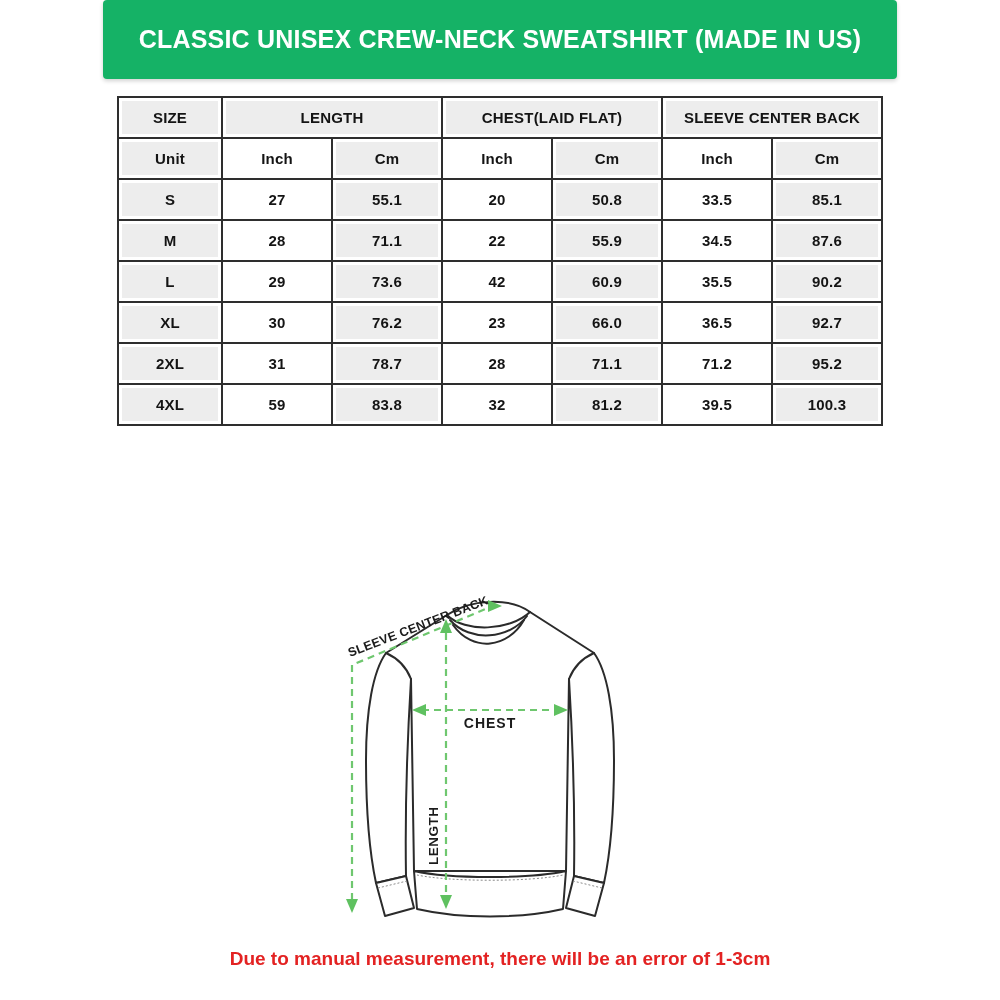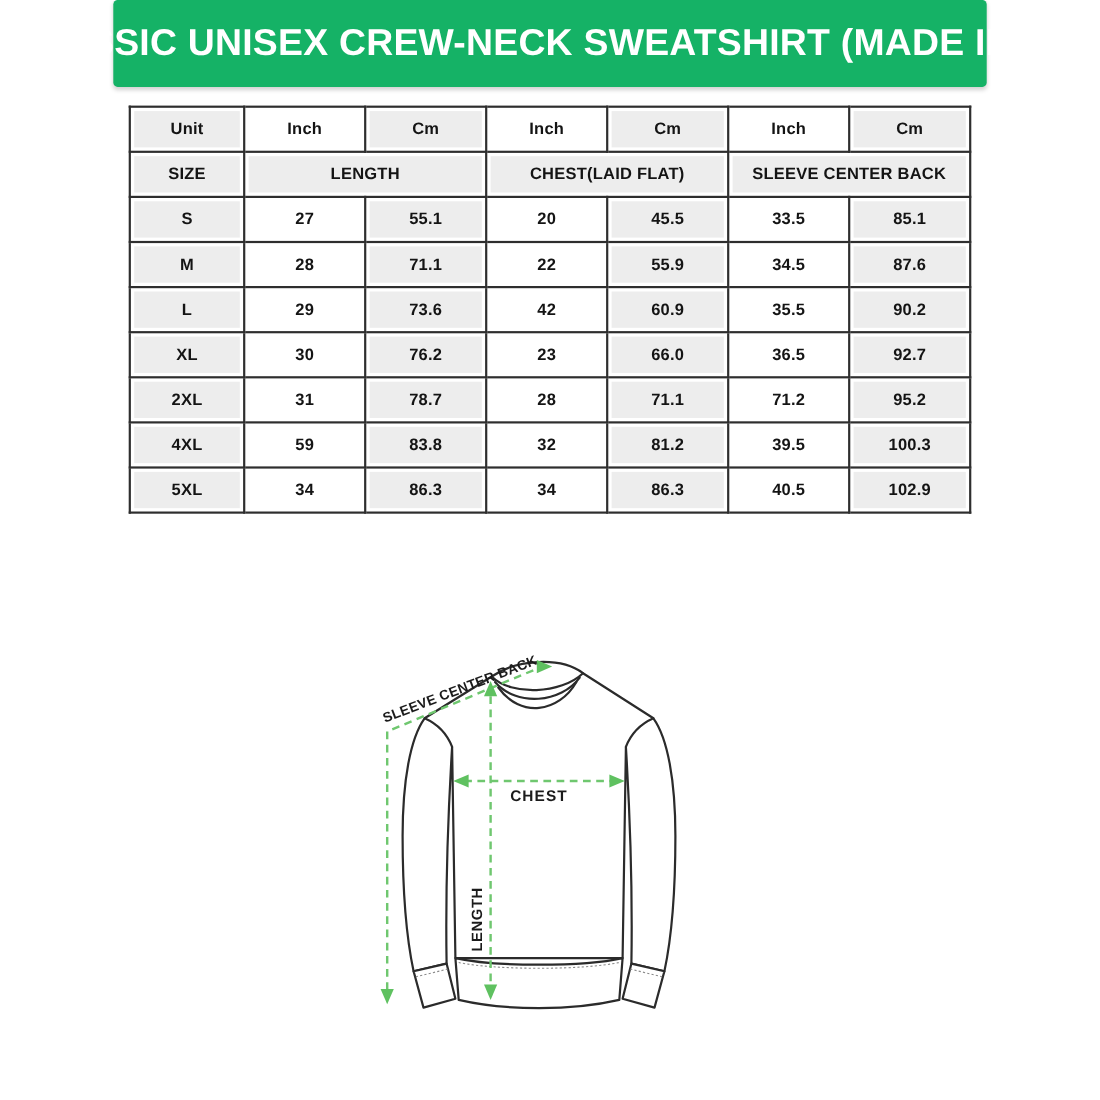--- a/index.html
+++ b/index.html
@@ -3,21 +3,21 @@
 <meta charset="utf-8">
 <style>
   html,body{margin:0;padding:0;background:#ffffff;}
   #page{position:relative;width:1000px;height:1000px;background:#ffffff;overflow:hidden;
         font-family:"Liberation Sans","DejaVu Sans",sans-serif;color:#151515;}
 
   
   .banner{position:absolute;left:103px;top:0;width:794px;height:79px;
           border-radius:4px;display:flex;align-items:center;justify-content:center;
           box-shadow:0 2px 4px rgba(0,0,0,.18);}
-  .banner-title{color:#ffffff;font-size:34px;font-weight:bold;letter-spacing:.2px;white-space:nowrap;}
+  .banner-title{color:#ffffff;font-size:25px;font-weight:bold;letter-spacing:.2px;white-space:nowrap;}
 
   
   .size-table{position:absolute;left:117px;top:96px;width:766px;
               border-collapse:collapse;table-layout:fixed;}
   .size-table td,.size-table th{border:2px solid #2e2e2e;padding:0;}
   .fill{margin:3px;height:33px;display:flex;align-items:center;justify-content:center;
         font-size:15px;font-weight:bold;color:#141414;letter-spacing:.2px;}
   .g{background:#ededed;}
   .w{background:#ffffff;}
 
@@ -47,71 +47,71 @@
       <col style="width:104px">
         <col>
         <col>
         <col>
         <col>
         <col>
         <col>
     </colgroup>
     <tbody>
         <tr>
-      <td>
-            <div class="fill g">Unit</div>
-          </td>
-      <td>
-            <div class="fill w">Inch</div>
-          </td>
-      <td>
-            <div class="fill g">Cm</div>
-          </td>
-      <td>
-            <div class="fill w">Inch</div>
-          </td>
-      <td>
-            <div class="fill g">Cm</div>
-          </td>
-      <td>
-            <div class="fill w">Inch</div>
-          </td>
-      <td>
-            <div class="fill g">Cm</div>
-          </td>
-    </tr>
-    <tr>
       <th>
             <div class="fill g">SIZE</div>
           </th>
       <th colspan="2">
             <div class="fill g">LENGTH</div>
           </th>
       <th colspan="2">
             <div class="fill g">CHEST(LAID FLAT)</div>
           </th>
       <th colspan="2">
             <div class="fill g">SLEEVE CENTER BACK</div>
           </th>
     </tr>
     <tr>
       <td>
+            <div class="fill g">Unit</div>
+          </td>
+      <td>
+            <div class="fill w">Inch</div>
+          </td>
+      <td>
+            <div class="fill g">Cm</div>
+          </td>
+      <td>
+            <div class="fill w">Inch</div>
+          </td>
+      <td>
+            <div class="fill g">Cm</div>
+          </td>
+      <td>
+            <div class="fill w">Inch</div>
+          </td>
+      <td>
+            <div class="fill g">Cm</div>
+          </td>
+    </tr>
+    <tr>
+      <td>
             <div class="fill g">S</div>
           </td>
       <td>
             <div class="fill w">27</div>
           </td>
       <td>
             <div class="fill g">55.1</div>
           </td>
       <td>
             <div class="fill w">20</div>
           </td>
       <td>
-            <div class="fill g">45.5</div>
+            <div class="fill g">50.8</div>
           </td>
       <td>
             <div class="fill w">33.5</div>
           </td>
       <td>
             <div class="fill g">85.1</div>
           </td>
     </tr>
     <tr>
       <td>
@@ -219,43 +219,20 @@
             <div class="fill w">32</div>
           </td>
       <td>
             <div class="fill g">81.2</div>
           </td>
       <td>
             <div class="fill w">39.5</div>
           </td>
       <td>
             <div class="fill g">100.3</div>
-          </td>
-    </tr>
-    <tr>
-      <td>
-            <div class="fill g">5XL</div>
-          </td>
-      <td>
-            <div class="fill w">34</div>
-          </td>
-      <td>
-            <div class="fill g">86.3</div>
-          </td>
-      <td>
-            <div class="fill w">34</div>
-          </td>
-      <td>
-            <div class="fill g">86.3</div>
-          </td>
-      <td>
-            <div class="fill w">40.5</div>
-          </td>
-      <td>
-            <div class="fill g">102.9</div>
           </td>
     </tr>
   </tbody>
     </table>
 
   <svg class="diagram" viewBox="0 0 390 385">
 
     <g>
 
       <path class="shirt" d="M 137 40 L 76 78 C 63 96 56 135 56 185 C 56 235 60 280 66 308
@@ -294,14 +271,15 @@
       <polygon points="130,320 142,320 136,334"></polygon>
       <polygon points="116,129 116,141 102,135"></polygon>
       <polygon points="244,129 244,141 258,135"></polygon>
     </g>
 
     <text class="mlabel" transform="translate(40,82) rotate(-21)" font-size="12.5" letter-spacing="0.3">SLEEVE CENTER BACK</text>
     <text class="mlabel" x="180" y="153" text-anchor="middle" font-size="14" letter-spacing="1">CHEST</text>
     <text class="mlabel" transform="translate(128,290) rotate(-90)" font-size="13.5" letter-spacing="0.5">LENGTH</text>
   </svg>
 
+  <div class="disclaimer" style="color:#e32222;">Due to manual measurement, there will be an error of 1-3cm</div>
 
 </div>
 
 </body></html>

